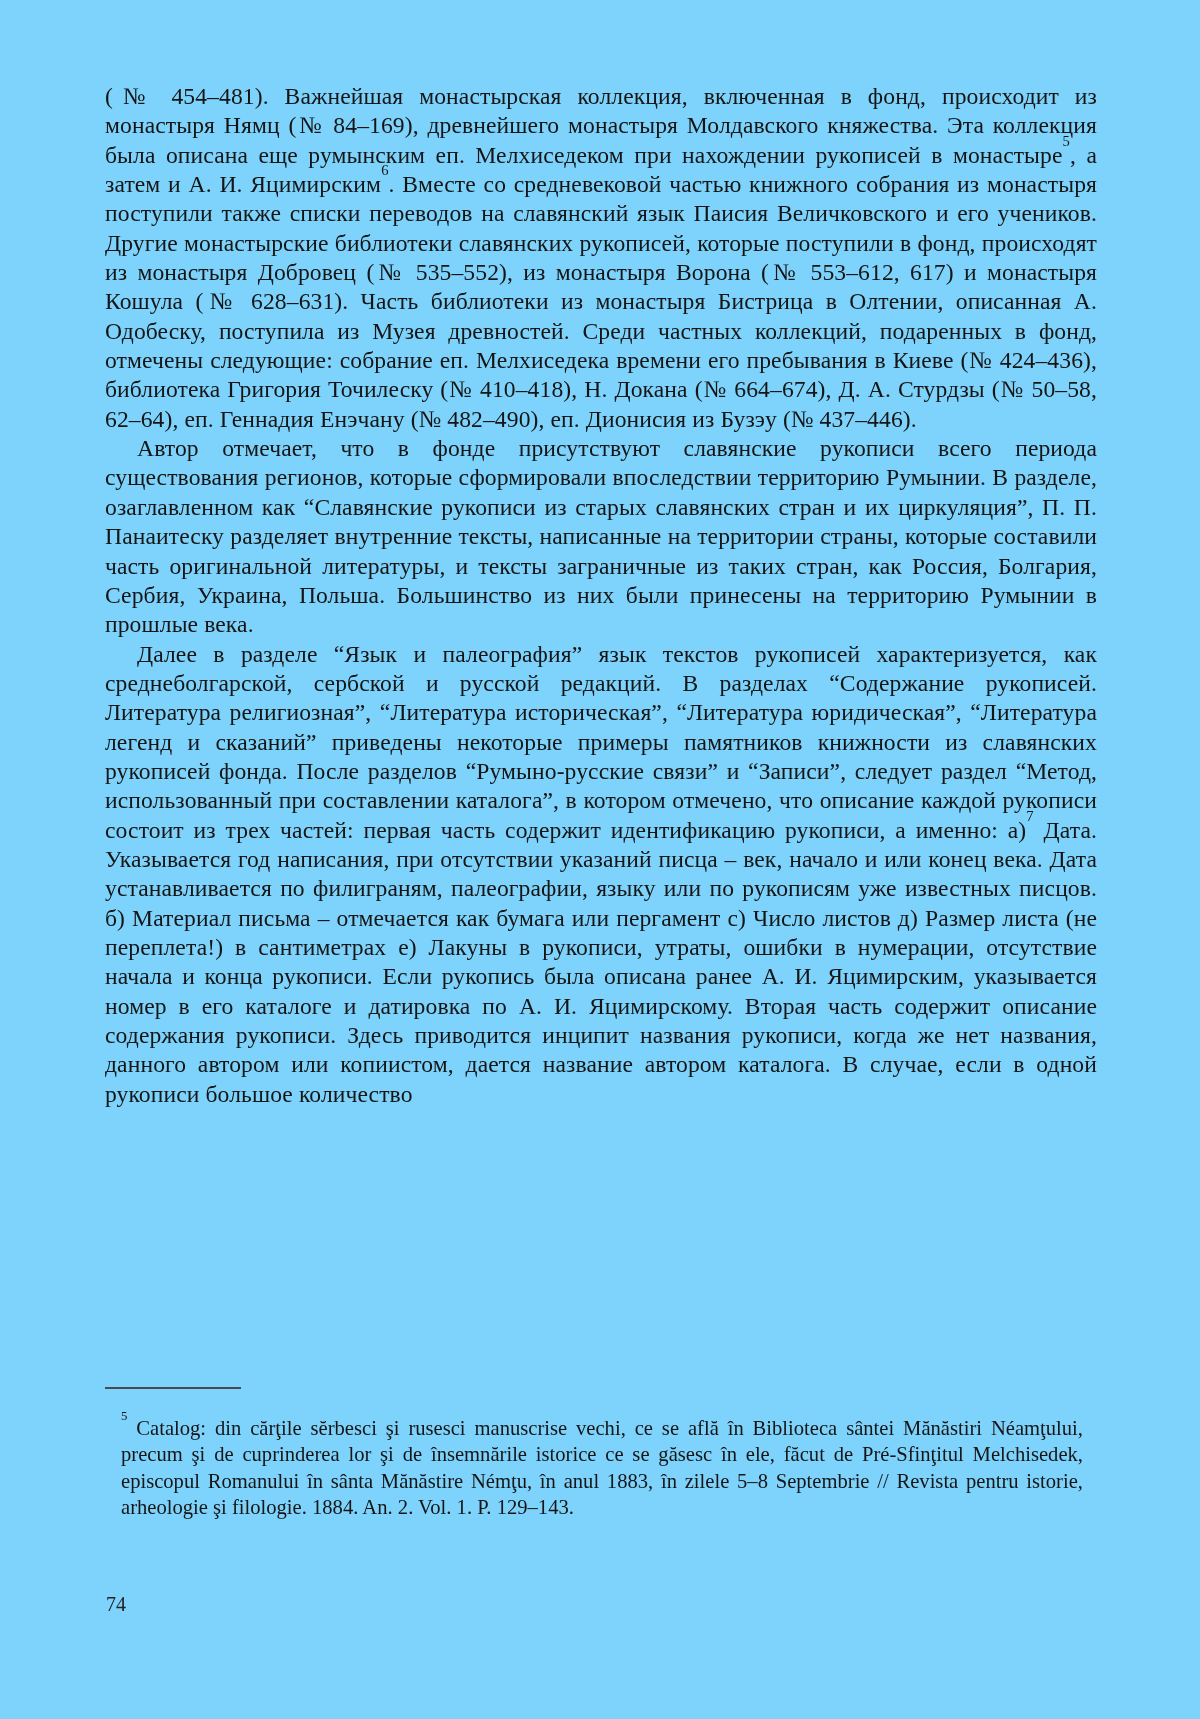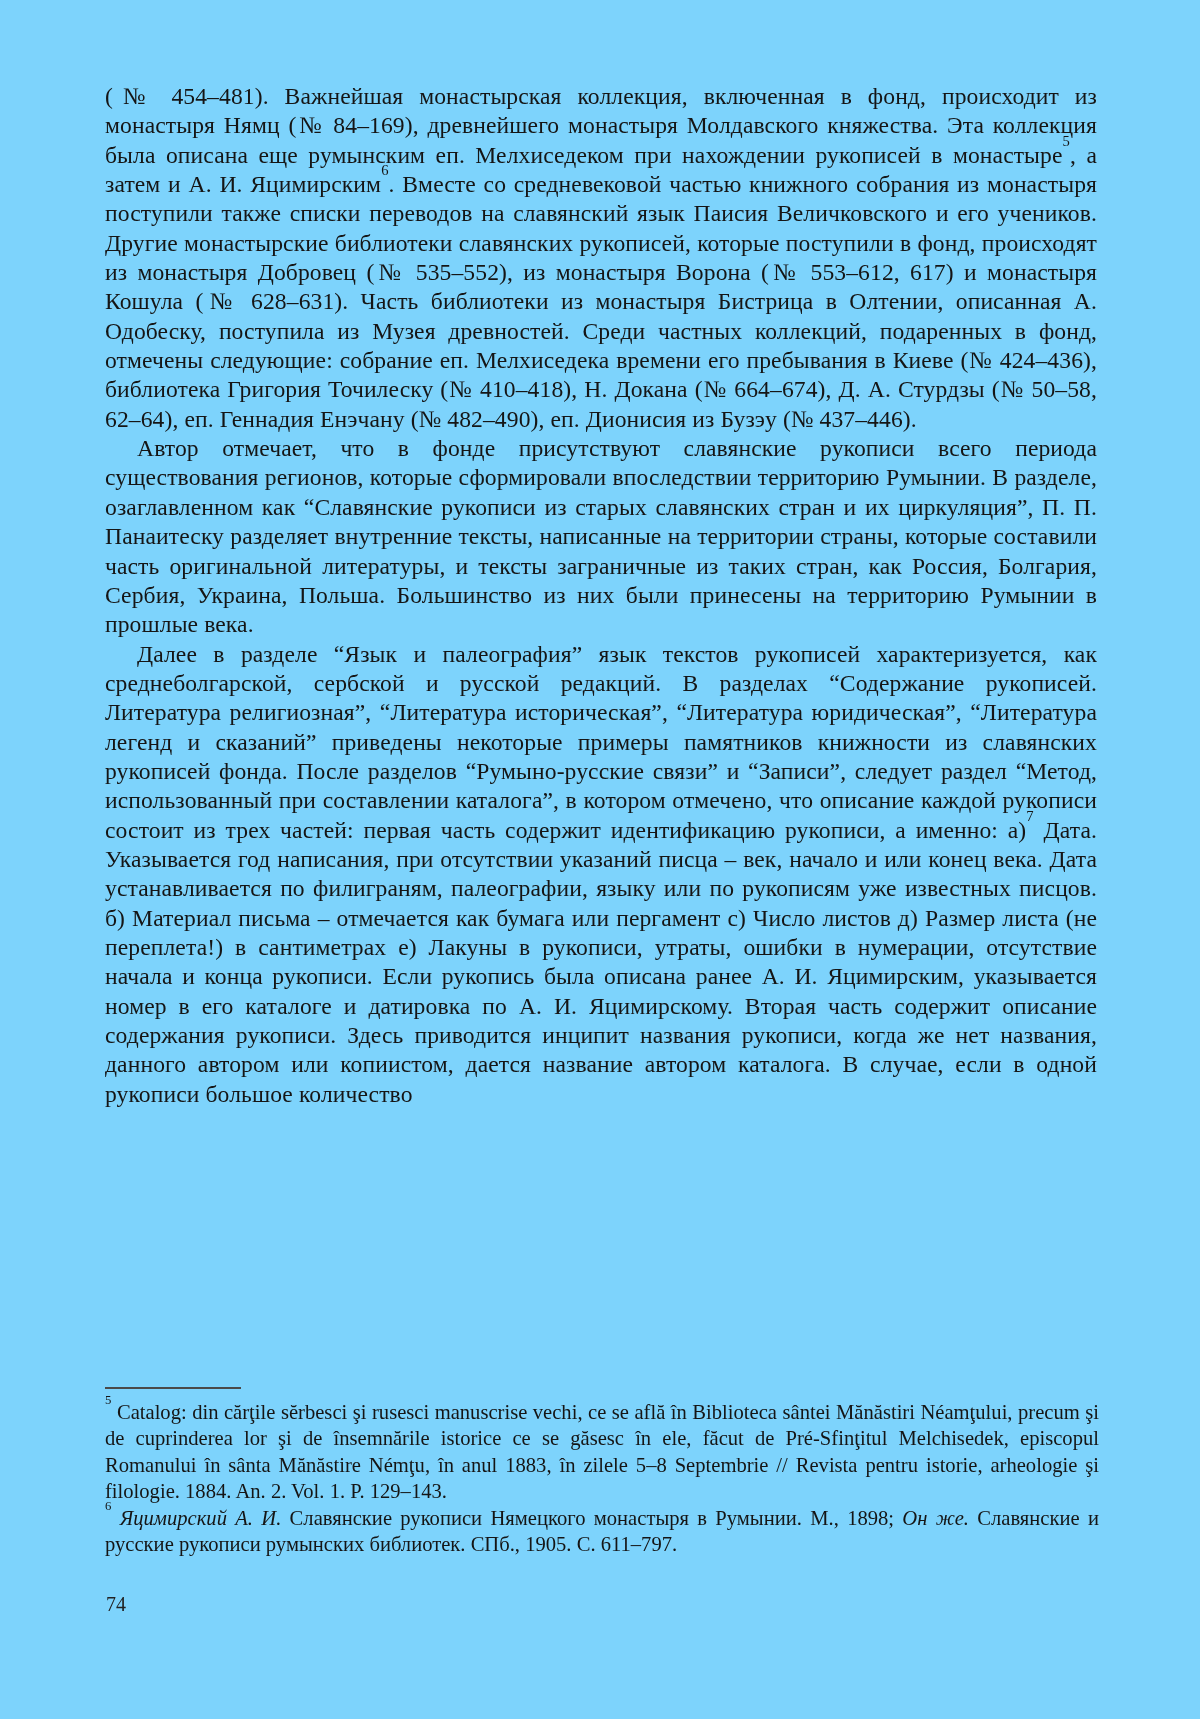--- a/index.html
+++ b/index.html
@@ -50,21 +50,21 @@
   .footnotes {
     position: absolute;
     left: 105px;
     top: 1399px;
     width: 994px;
     font-size: 20.6px;
     line-height: 26.4px;
     text-align: justify;
   }
   .footnote {
-    margin: 0;
+    margin: 16px;
     padding: 0;
   }
   .footnote em {
     font-style: italic;
   }
   .footnote sup.fn-mark {
     font-size: 0.62em;
     line-height: 0;
     position: relative;
     top: -0.55em;
@@ -83,16 +83,15 @@
 
 <div class="page">
   <div class="body-text" id="body-text">
       <p class="para"><span>(№ 454–481). Важнейшая монастырская коллекция, включенная в фонд, происходит из монастыря Нямц (№ 84–169), древнейшего монастыря Молдавского княжества. Эта коллекция была описана еще румынским еп. Мелхиседеком при нахождении рукописей в монастыре</span><sup class="fn-ref">5</sup><span>, а затем и А. И. Яцимирским</span><sup class="fn-ref">6</sup><span>. Вместе со средневековой частью книжного собрания из монастыря поступили также списки переводов на славянский язык Паисия Величковского и его учеников. Другие монастырские библиотеки славянских рукописей, которые поступили в фонд, происходят из монастыря Добровец (№ 535–552), из монастыря Ворона (№ 553–612, 617) и монастыря Кошула (№ 628–631). Часть библиотеки из монастыря Бистрица в Олтении, описанная А. Одобеску, поступила из Музея древностей. Среди частных коллекций, подаренных в фонд, отмечены следующие: собрание еп. Мелхиседека времени его пребывания в Киеве (№ 424–436), библиотека Григория Точилеску (№ 410–418), Н. Докана (№ 664–674), Д. А. Стурдзы (№ 50–58, 62–64), еп. Геннадия Енэчану (№ 482–490), еп. Дионисия из Бузэу (№ 437–446).</span></p>
       <p class="para indent"><span>Автор отмечает, что в фонде присутствуют славянские рукописи всего периода существования регионов, которые сформировали впоследствии территорию Румынии. В разделе, озаглавленном как “Славянские рукописи из старых славянских стран и их циркуляция”, П. П. Панаитеску разделяет внутренние тексты, написанные на территории страны, которые составили часть оригинальной литературы, и тексты заграничные из таких стран, как Россия, Болгария, Сербия, Украина, Польша. Большинство из них были принесены на территорию Румынии в прошлые века.</span></p>
       <p class="para indent"><span>Далее в разделе “Язык и палеография” язык текстов рукописей характеризуется, как среднеболгарской, сербской и русской редакций. В разделах “Содержание рукописей. Литература религиозная”, “Литература историческая”, “Литература юридическая”, “Литература легенд и сказаний” приведены некоторые примеры памятников книжности из славянских рукописей фонда. После разделов “Румыно-русские связи” и “Записи”, следует раздел “Метод, использованный при составлении каталога”, в котором отмечено, что описание каждой рукописи состоит из трех частей: первая часть содержит идентификацию рукописи, а именно: а)</span><sup class="fn-ref">7</sup><span> Дата. Указывается год написания, при отсутствии указаний писца – век, начало и или конец века. Дата устанавливается по филиграням, палеографии, языку или по рукописям уже известных писцов. б) Материал письма – отмечается как бумага или пергамент с) Число листов д) Размер листа (не переплета!) в сантиметрах е) Лакуны в рукописи, утраты, ошибки в нумерации, отсутствие начала и конца рукописи. Если рукопись была описана ранее А. И. Яцимирским, указывается номер в его каталоге и датировка по А. И. Яцимирскому. Вторая часть содержит описание содержания рукописи. Здесь приводится инципит названия рукописи, когда же нет названия, данного автором или копиистом, дается название автором каталога. В случае, если в одной рукописи большое количество</span></p>
     </div>
   <div class="footnote-rule"></div>
   <div class="footnotes" id="footnotes">
       <p class="footnote"><sup class="fn-mark">5</sup> <span>Catalog: din cărţile sĕrbesci şi rusesci manuscrise vechi, ce se află în Biblioteca sântei Mănăstiri Néamţului, precum şi de cuprinderea lor şi de însemnările istorice ce se găsesc în ele, făcut de Pré-Sfinţitul Melchisedek, episcopul Romanului în sânta Mănăstire Némţu, în anul 1883, în zilele 5–8 Septembrie // Revista pentru istorie, arheologie şi filologie. 1884. An. 2. Vol. 1. P. 129–143.</span></p>
-      <p class="footnote"><sup class="fn-mark">6</sup> <em>Яцимирский А. И.</em><span> Славянские рукописи Нямецкого монастыря в Румынии. М., 1898; </span><em>Он же.</em><span> Славянские и русские рукописи румынских библиотек. СПб., 1905. С. 611–797.</span></p>
     </div>
   <div class="page-number">74</div>
 </div>
 
 </body></html>

